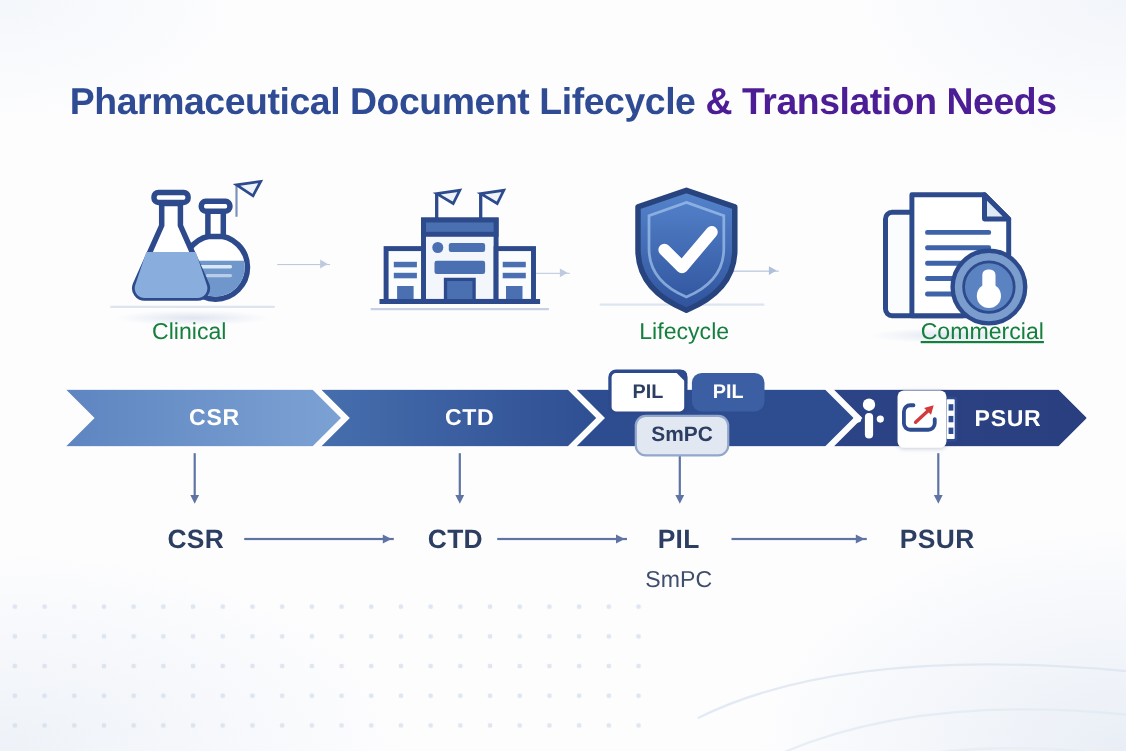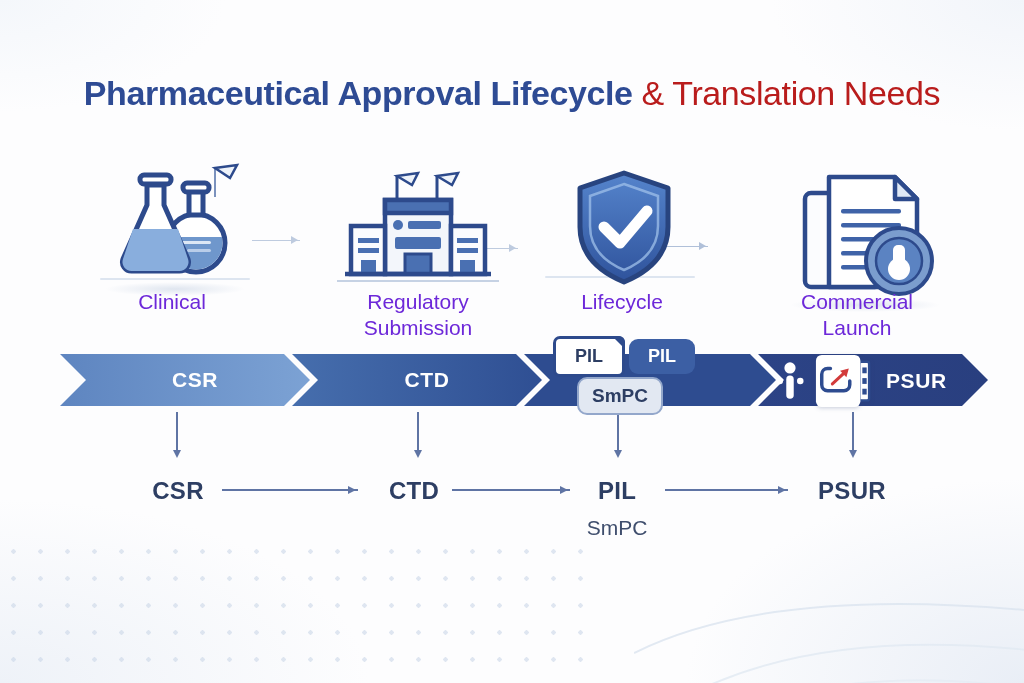--- a/index.html
+++ b/index.html
@@ -22,26 +22,26 @@
     background:radial-gradient(closest-side, rgba(168,186,212,.35), rgba(168,186,212,0));}
 
   .deco-arrow{position:absolute;height:0;border-top:1.6px solid #9db1d0;opacity:.65;}
   .deco-arrow::after{content:"";position:absolute;right:-2px;top:-5px;border:4.5px solid transparent;
     border-left:7px solid #9db1d0;}
 
   
   .title{position:absolute;top:74px;left:0;width:100%;text-align:center;
     font-size:34px;letter-spacing:-0.4px;color:#2e4b94;white-space:nowrap;}
   .title .t-bold{font-weight:800;}
-  .title .t-reg{font-weight:400;color:#b91c1c;}
+  .title .t-reg{font-weight:700;color:#4c1d95;}
 
   
   .stage-icon{position:absolute;top:160px;}
   .stage-label{position:absolute;top:289px;width:240px;text-align:center;
-    font-size:21px;line-height:26px;font-weight:500;color:#6d28d9;}
+    font-size:21px;line-height:26px;font-weight:500;color:#15803d;}
 
   
   .chevron{position:absolute;top:354px;height:52px;
     clip-path:polygon(0 0, calc(100% - 26px) 0, 100% 50%, calc(100% - 26px) 100%, 0 100%, 26px 50%);}
   .chev-label{position:absolute;top:354px;height:52px;display:flex;align-items:center;justify-content:center;
     color:#ffffff;font-size:21px;font-weight:600;letter-spacing:.6px;}
 
   
   .card{position:absolute;box-sizing:border-box;display:flex;align-items:center;justify-content:center;}
   .card-pil-white{left:553px;top:336px;width:72px;height:41px;background:#ffffff;
@@ -79,21 +79,21 @@
 
   <div class="bg-tint"></div>
   <div class="bg-dots"></div>
   <svg class="bg-waves" width="420" height="300" viewBox="0 0 420 300">
     <path d="M0 250 Q140 180 420 210" fill="none" stroke="#dce5f0" stroke-width="2"></path>
     <path d="M40 300 Q180 220 420 250" fill="none" stroke="#e2eaf3" stroke-width="2"></path>
     <path d="M120 300 Q260 260 420 290" fill="none" stroke="#e6edf5" stroke-width="2"></path>
   </svg>
 
   <div class="title">
-    <span class="t-bold">Pharmaceutical Approval Lifecycle</span><span class="t-reg"> &amp; Translation Needs</span>
+    <span class="t-bold">Pharmaceutical Document Lifecycle</span><span class="t-reg"> &amp; Translation Needs</span>
   </div>
 
   <div class="deco-arrow" style="left:252px;top:240px;width:48px;"></div>
   <div class="deco-arrow" style="left:478px;top:248px;width:40px;"></div>
   <div class="deco-arrow" style="left:660px;top:246px;width:48px;opacity:.8;"></div>
 
   <div class="ground-line" style="left:100px;top:278px;width:150px;"></div>
   <div class="ground-line" style="left:545px;top:276px;width:150px;"></div>
   <div class="icon-shadow" style="left:790px;top:298px;width:150px;"></div>
   <div class="icon-shadow" style="left:105px;top:282px;width:140px;"></div>
@@ -167,31 +167,26 @@
     <rect x="56" y="100" width="34" height="4.5" rx="2" fill="#3f63a8"></rect>
     <circle cx="114" cy="96" r="33" fill="#7b9dce" stroke="#2d4a8c" stroke-width="4"></circle>
     <circle cx="114" cy="96" r="23" fill="#5b83c2" stroke="#2d4a8c" stroke-width="2.5"></circle>
     <rect x="108" y="80" width="12" height="20" rx="5" fill="#ffffff"></rect>
     <circle cx="114" cy="104" r="11" fill="#ffffff"></circle>
   </svg>
 
   <div class="stage-label" style="left:52px;">
     <div>Clinical</div>
   </div>
-  <div class="stage-label" style="left:298px;">
-    <div>Regulatory</div>
-    <div>Submission</div>
-  </div>
   <div class="stage-label" style="left:502px;">
     <div>Lifecycle</div>
     <div></div>
   </div>
-  <div class="stage-label" style="left:737px;">
+  <div class="stage-label" style="left:773px;text-decoration:underline;">
     <div>Commercial</div>
-    <div>Launch</div>
   </div>
 
   <div class="chevron" style="left: 60px; width: 250px; background: linear-gradient(90deg, rgb(94, 133, 192), rgb(124, 162, 212));"></div>
   <div class="chevron" style="left: 292px; width: 250px; background: linear-gradient(90deg, rgb(70, 110, 173), rgb(47, 79, 147));"></div>
   <div class="chevron" style="left: 524px; width: 252px; background: linear-gradient(90deg, rgb(46, 76, 144), rgb(46, 76, 144));"></div>
   <div class="chevron" style="left: 758px; width: 230px; background: linear-gradient(90deg, rgb(44, 67, 134), rgb(41, 63, 127));"></div>
 
   <div class="chev-label" style="left:60px;width:250px;padding-left:20px;box-sizing:border-box;">CSR</div>
   <div class="chev-label" style="left:292px;width:250px;padding-left:20px;box-sizing:border-box;">CTD</div>
 

